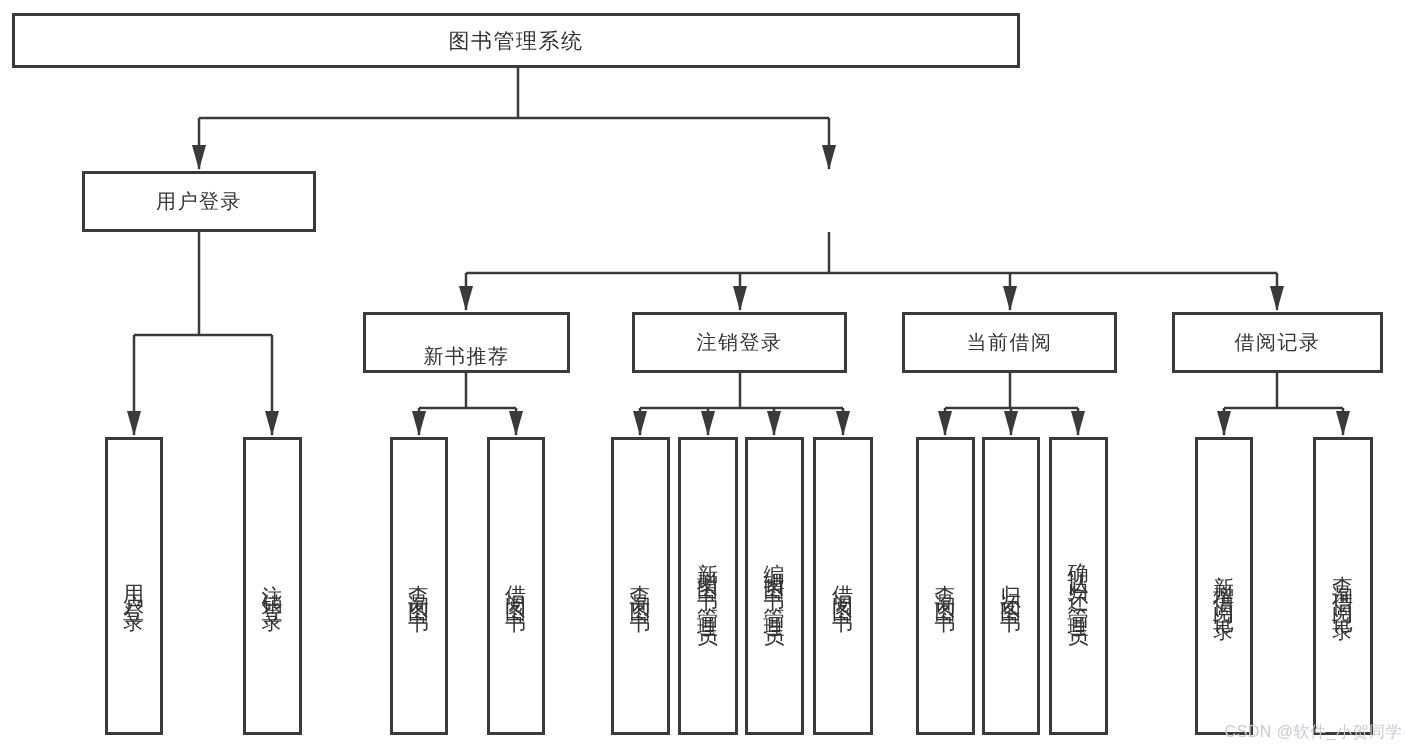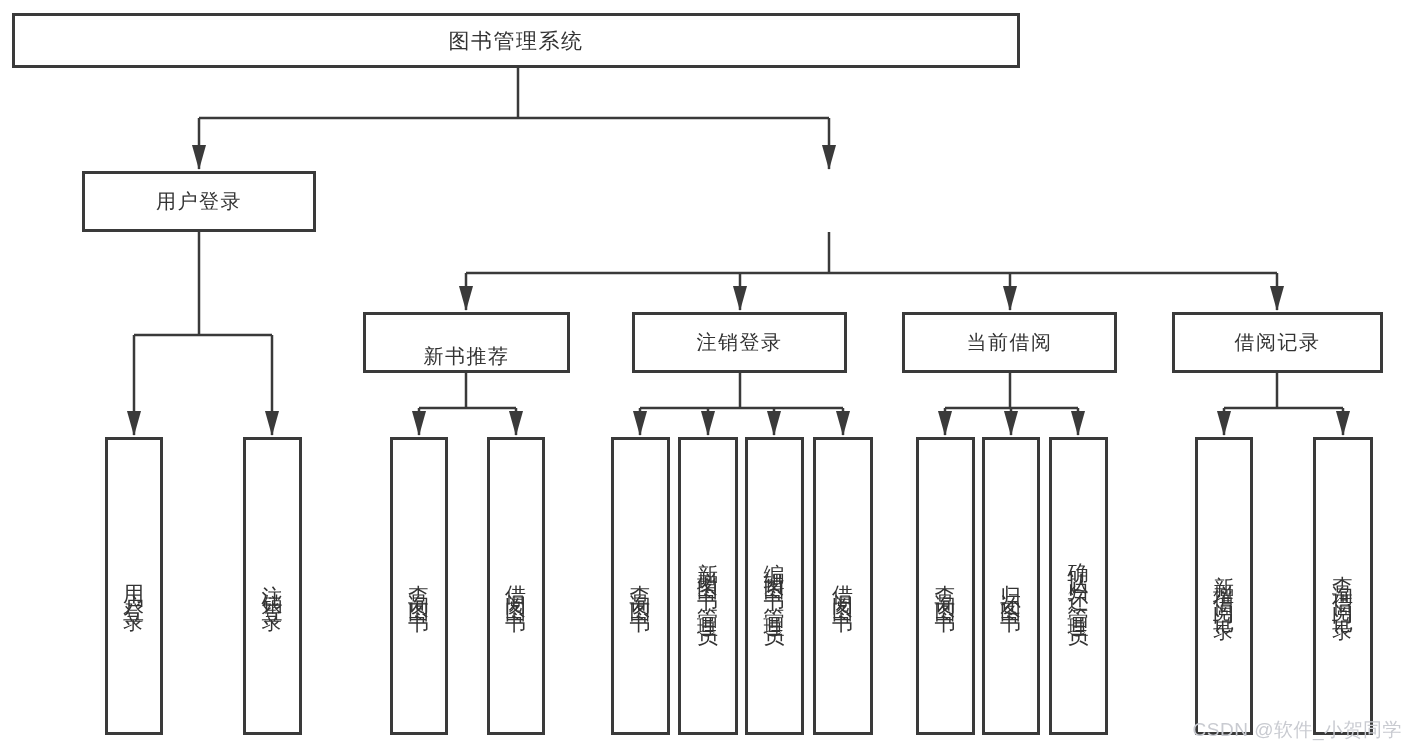--- a/index.html
+++ b/index.html
@@ -44,21 +44,21 @@
     text-orientation: mixed;
     font-size: 21px;
     letter-spacing: 9px;
     line-height: 1;
     white-space: nowrap;
   }
   .watermark {
     position: absolute;
     right: 3px;
     bottom: 4px;
-    font-size: 19px;
+    font-size: 16px;
     color: #c9cbd1;
     letter-spacing: 0.5px;
     white-space: nowrap;
   }
 </style>
 </head>
 <body>
 
 <div class="canvas">
 

